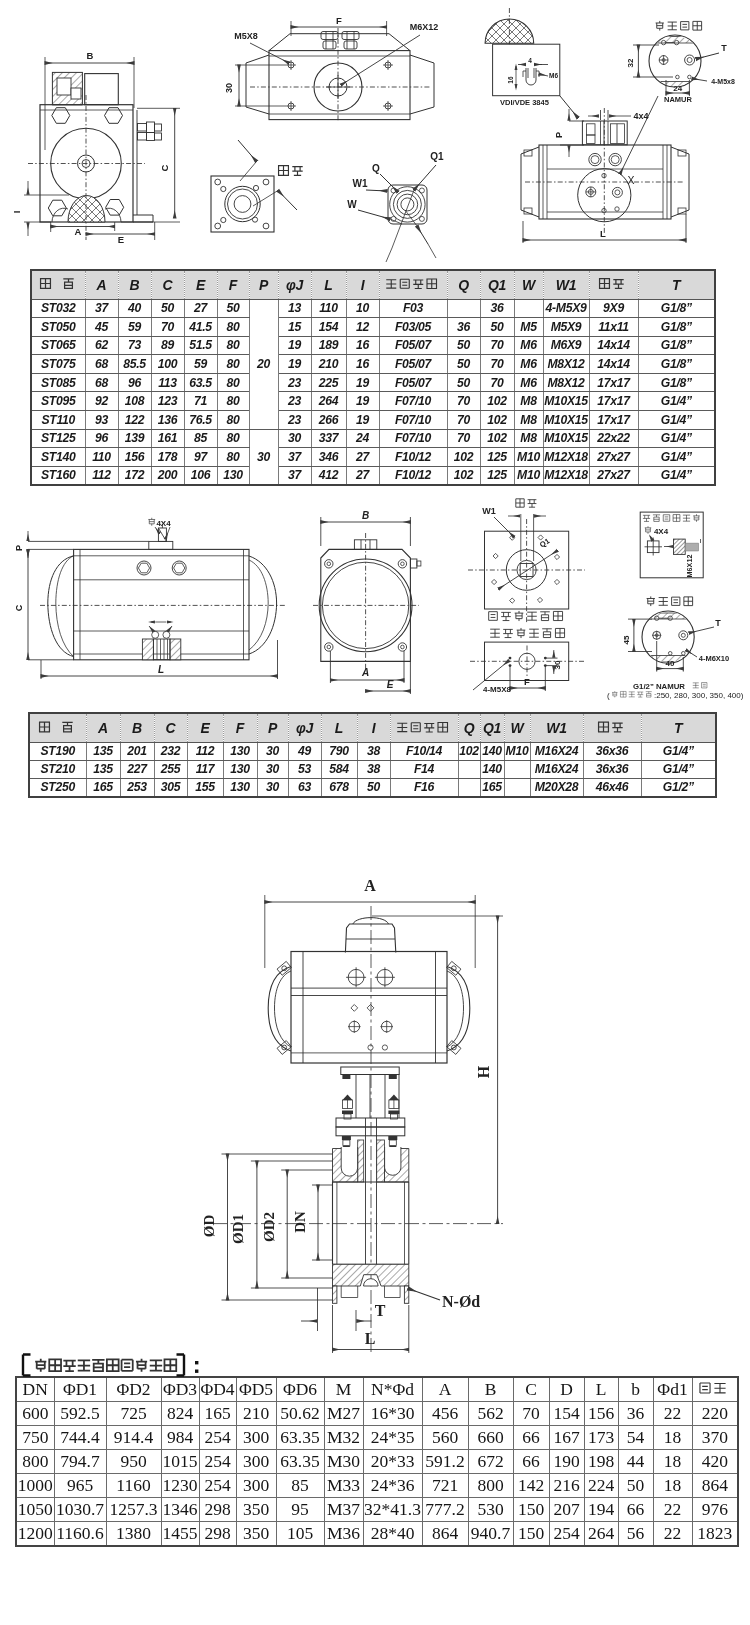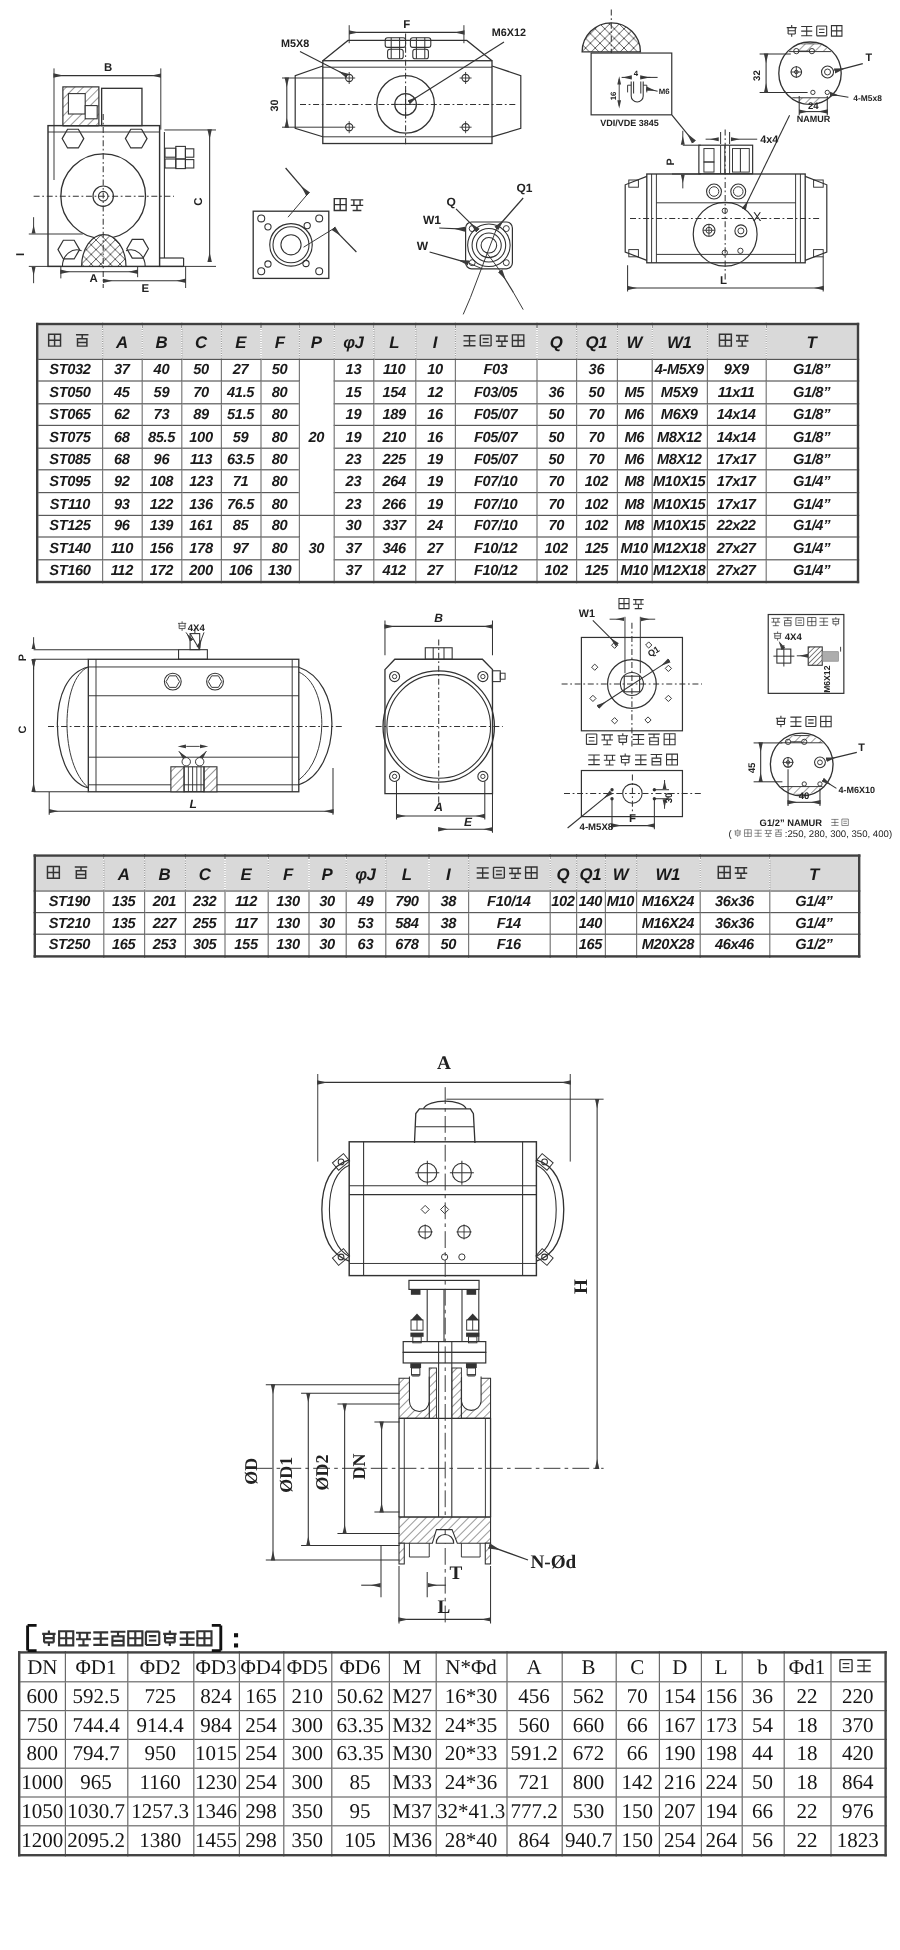--- a/index.html
+++ b/index.html
@@ -470,21 +470,21 @@
           <td>530</td>
           <td>150</td>
           <td>207</td>
           <td>194</td>
           <td>66</td>
           <td>22</td>
           <td>976</td>
         </tr>
         <tr>
           <td>1200</td>
-          <td>2095.2</td>
+          <td>1160.6</td>
           <td>1380</td>
           <td>1455</td>
           <td>298</td>
           <td>350</td>
           <td>105</td>
           <td>M36</td>
           <td>28*40</td>
           <td>864</td>
           <td>940.7</td>
           <td>150</td>

